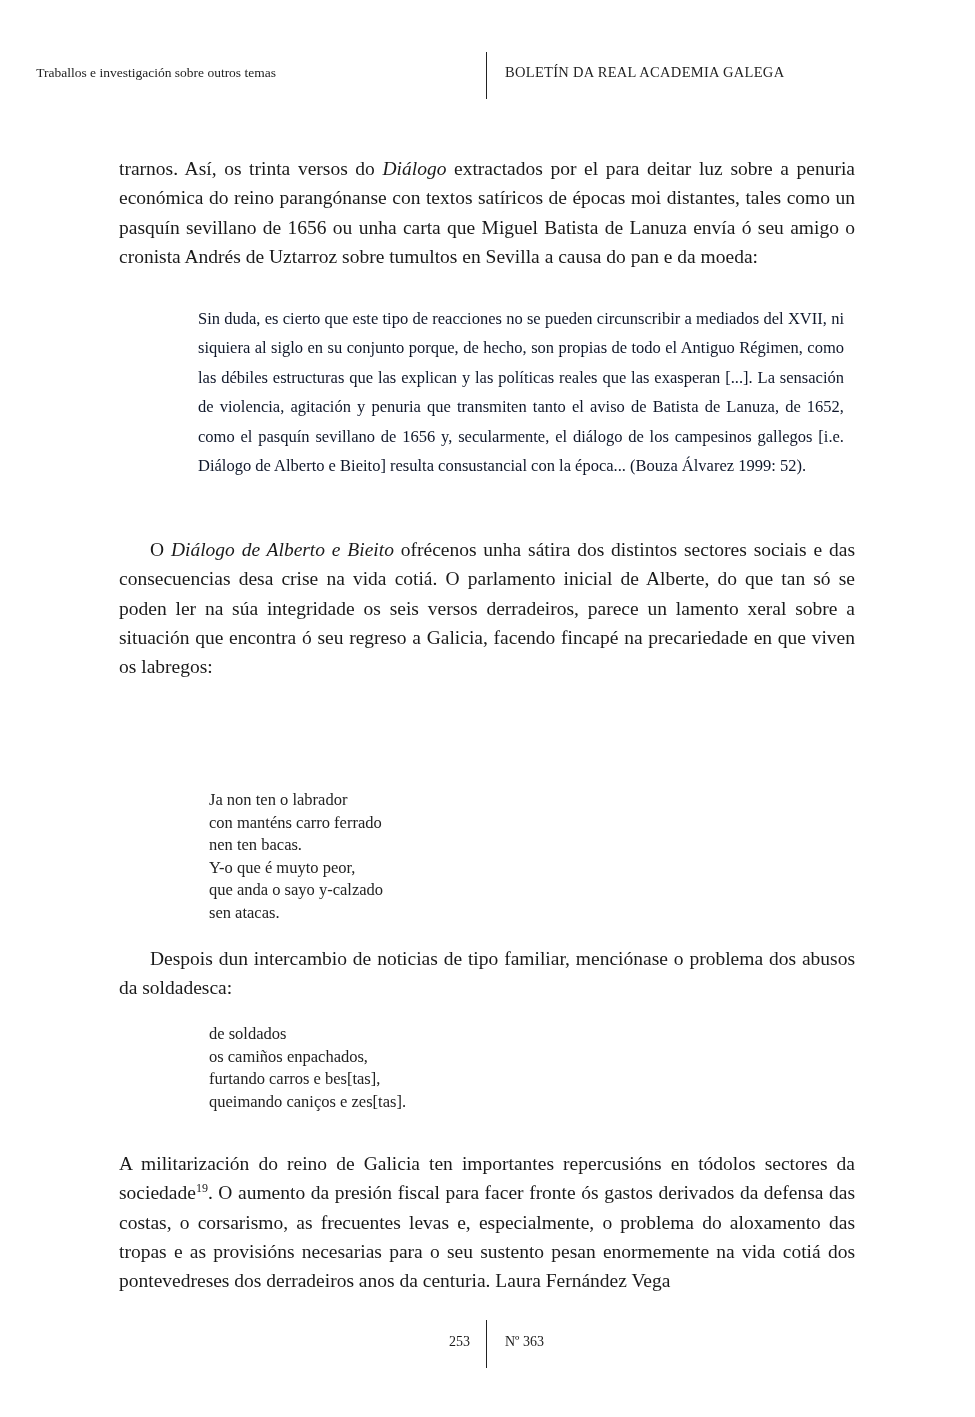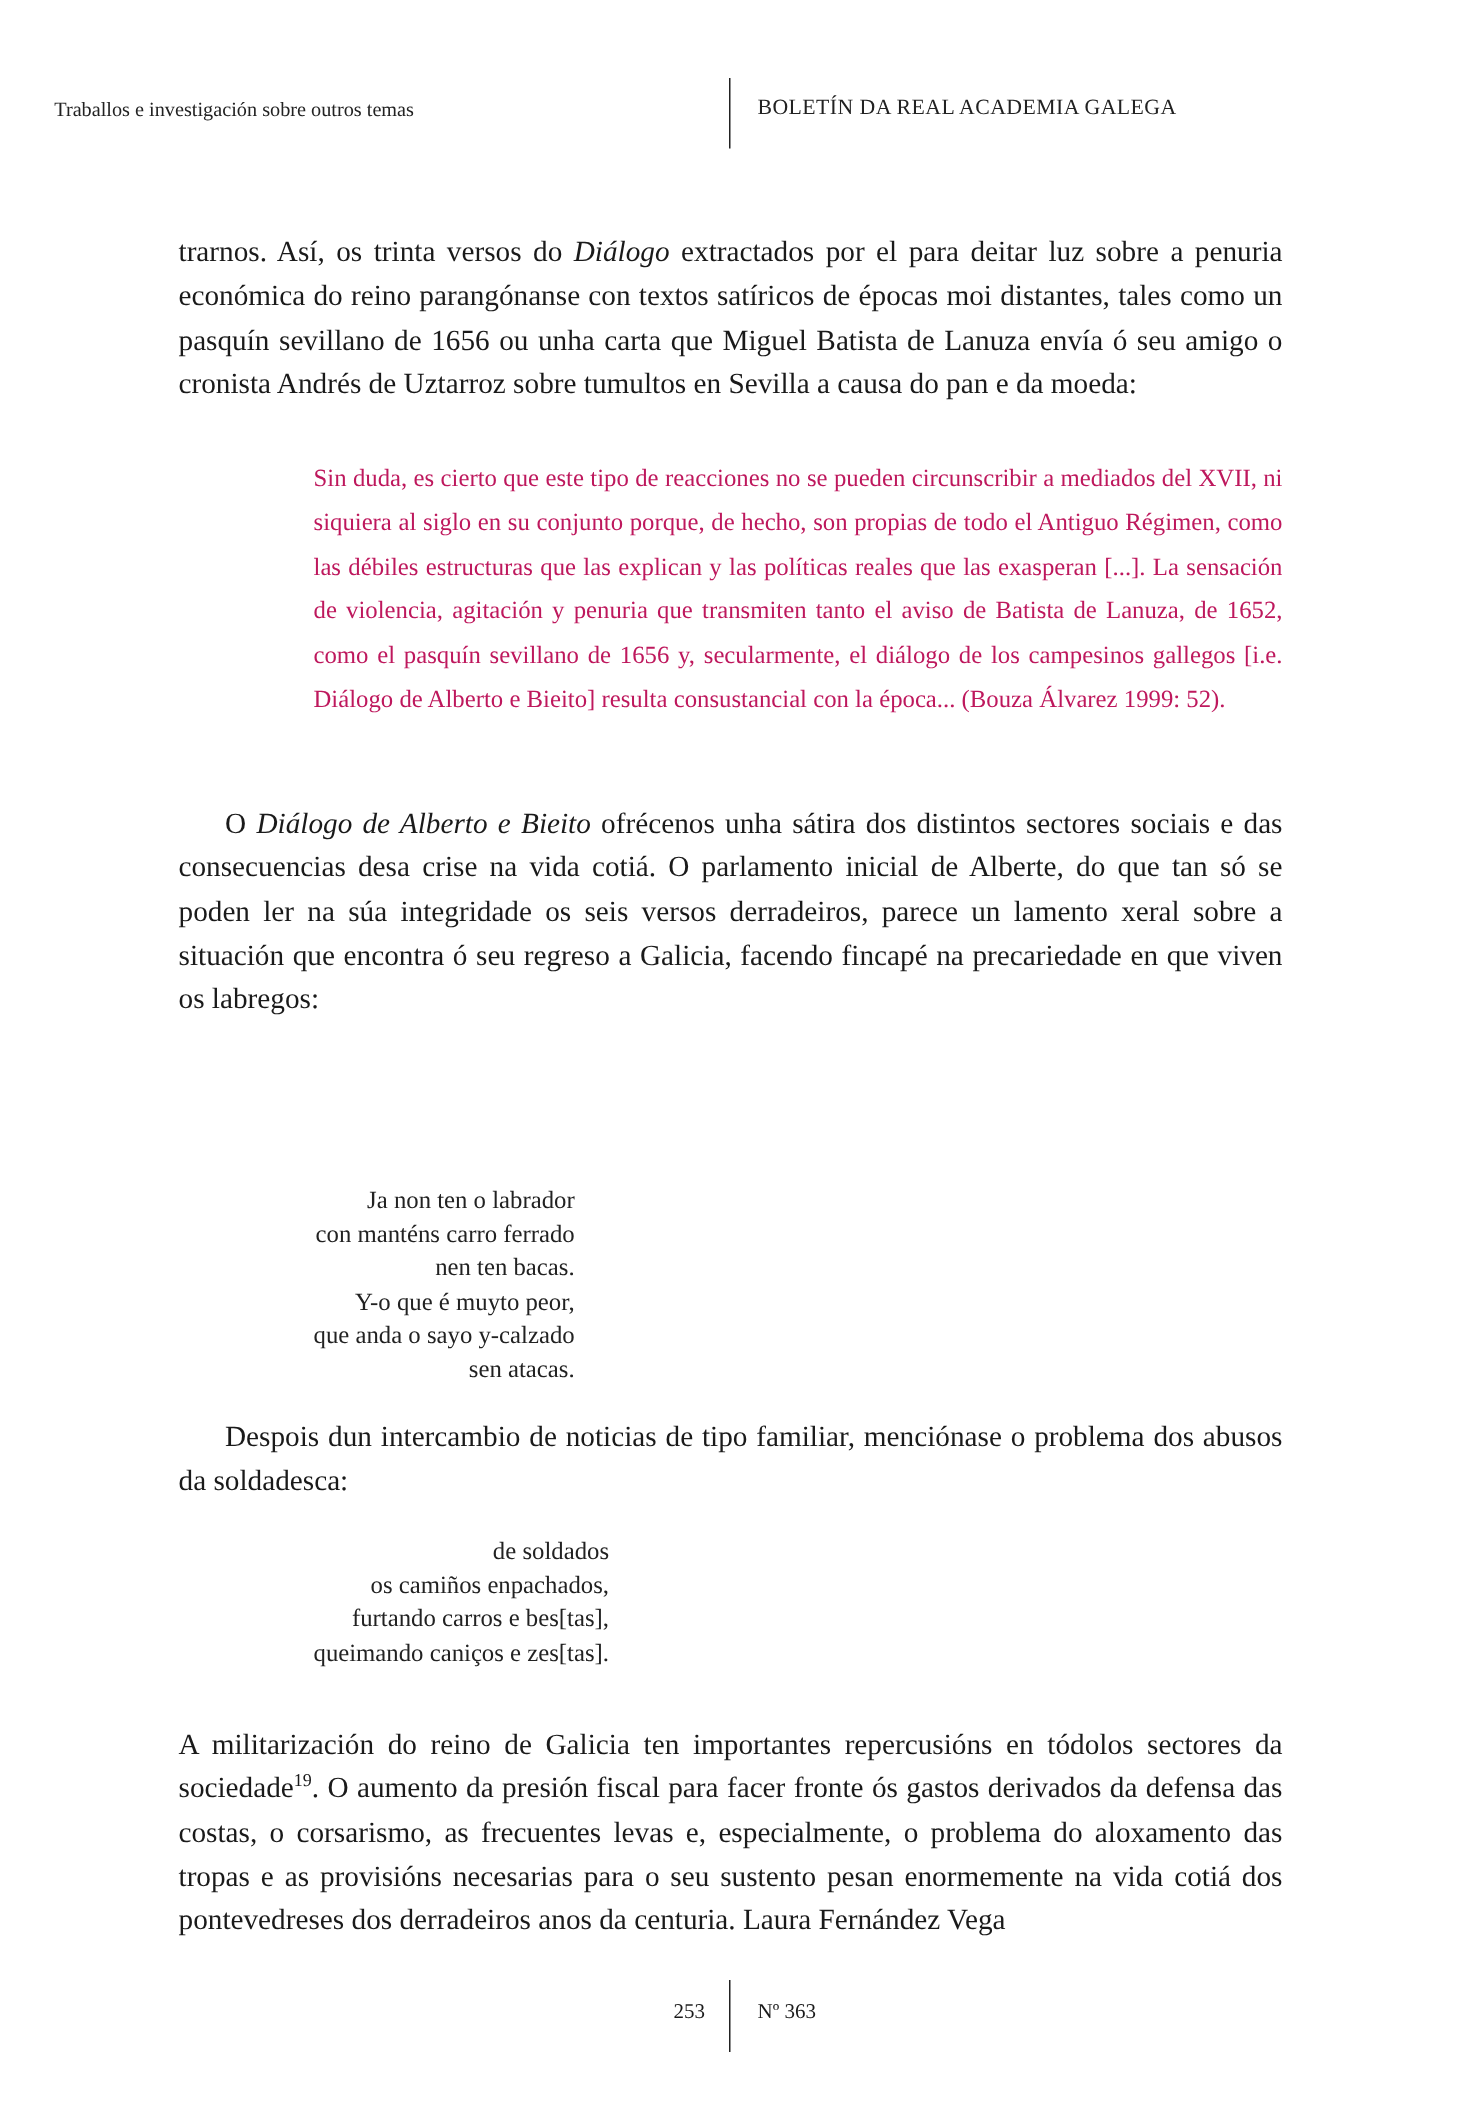--- a/index.html
+++ b/index.html
@@ -5,23 +5,23 @@
   html, body { margin: 0; padding: 0; background: #ffffff; }
   body { width: 975px; height: 1417px; position: relative; overflow: hidden;
          font-family: "Liberation Serif", "DejaVu Serif", serif; color: #1a1a1a; }
   .header { position: absolute; top: 52px; left: 0; width: 781px; height: 48px; }
   .header .left { position: absolute; right: 505px; top: 13px; font-size: 13.5px; color: #222; white-space: nowrap; }
   .header .rule { position: absolute; left: 486px; top: 0; width: 1px; height: 47px; background: #222; }
   .header .right { position: absolute; left: 505px; top: 12px; font-size: 14.5px; letter-spacing: 0.3px; color: #222; white-space: nowrap; text-align: right; }
   .body-text { position: absolute; left: 119px; width: 736px; font-size: 19.5px; line-height: 29.3px; text-align: justify; }
   .body-text p { margin: 0; }
   .indent { text-indent: 31px; }
-  .quote { position: absolute; left: 209px; width: 646px; font-size: 16.5px; line-height: 29.4px; text-align: justify; color: #be185d; }
+  .quote { position: absolute; left: 198px; width: 646px; font-size: 16.5px; line-height: 29.4px; text-align: justify; color: #0f172a; }
   .verse { position: absolute; left: 209px; font-size: 16.5px; line-height: 22.6px; color: #222; }
-  .verse div { white-space: nowrap; text-align: right; }
+  .verse div { white-space: nowrap; }
   sup { font-size: 12px; line-height: 0; vertical-align: super; }
   i { font-style: italic; }
   .footer { position: absolute; top: 1320px; left: 0; width: 975px; height: 48px; }
   .footer .rule { position: absolute; left: 486px; top: 0; width: 1px; height: 48px; background: #222; }
   .footer .page { position: absolute; right: 505px; top: 14px; font-size: 14px; font-weight: normal; }
   .footer .issue { position: absolute; left: 505px; top: 14px; font-size: 14px; }
 </style>
 </head>
 <body>
 

